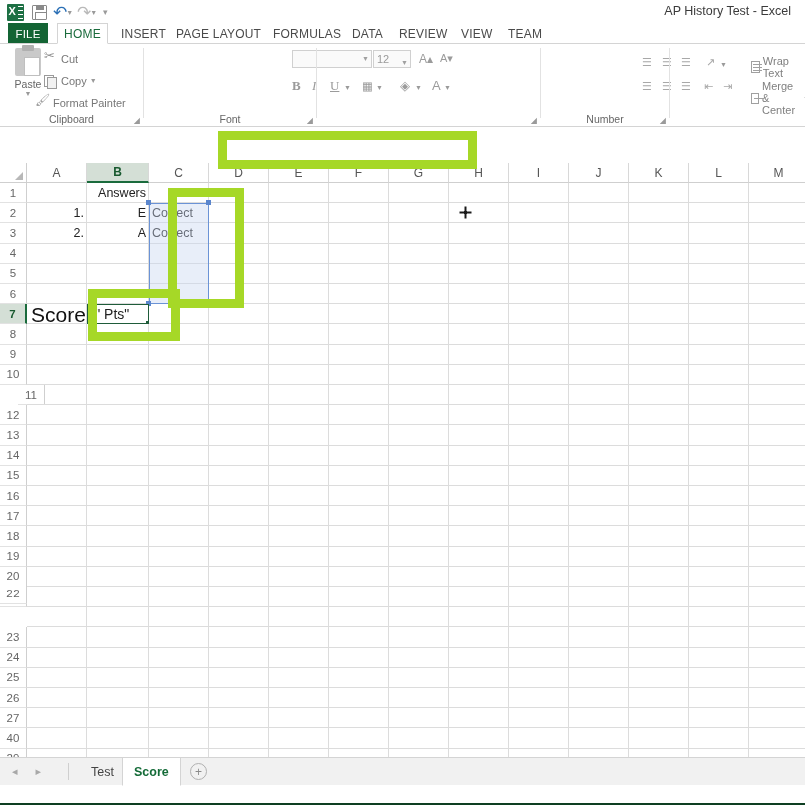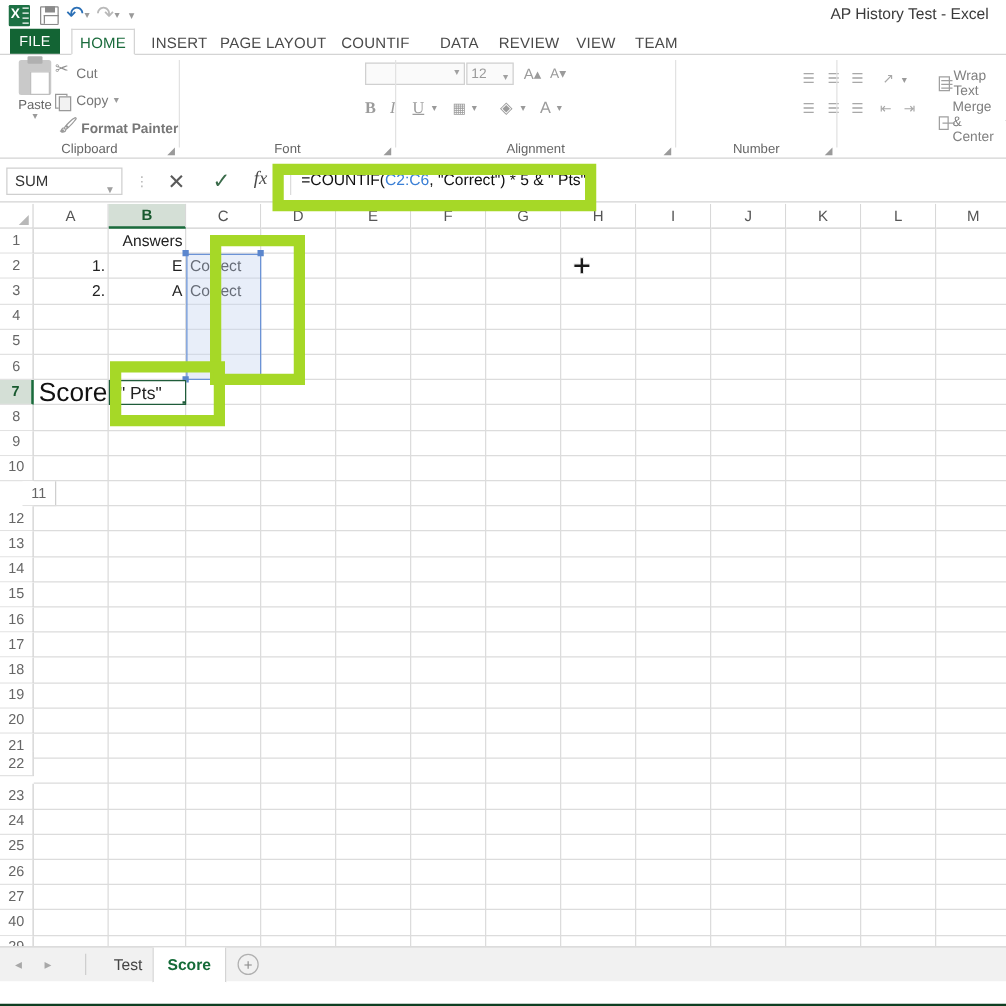--- a/index.html
+++ b/index.html
@@ -218,21 +218,21 @@
       <div class="qat-more">▾</div>
     </div>
     <div class="doc-title">AP History Test - Excel</div>
   </div>
 
   <div class="tabbar">
     <div class="tab-file">FILE</div>
     <div class="tab active" style="left:57px;width:51px;">HOME</div>
     <div class="tab" style="left:113px;">INSERT</div>
     <div class="tab" style="left:168px;text-align:right;">PAGE LAYOUT</div>
-    <div class="tab" style="left:265px;">COUNTIF</div>
+    <div class="tab" style="left:265px;">FORMULAS</div>
     <div class="tab" style="left:344px;">DATA</div>
     <div class="tab" style="left:391px;">REVIEW</div>
     <div class="tab" style="left:453px;">VIEW</div>
     <div class="tab" style="left:500px;">TEAM</div>
   </div>
   <div class="tabstrip-line"></div>
 
   <div class="ribbon">
 
     <div class="grp" style="left:0;width:143px;">
@@ -243,21 +243,21 @@
       </div>
       <div class="cb-item" style="left:44px;top:8px;">
         <span class="ic-sm ic-cut"></span>
         <span>Cut</span>
       </div>
       <div class="cb-item" style="left:44px;top:30px;">
         <span class="ic-sm ic-copy"></span>
         <span>Copy</span>
         <span class="tiny-caret">▼</span>
       </div>
-      <div class="cb-item" style="left:48px;top:52px;font-weight:bold;">
+      <div class="cb-item" style="left:36px;top:52px;">
         <span class="ic-sm ic-fp"></span>
         <span>Format Painter</span>
       </div>
       <div class="grp-label">Clipboard</div>
       <div class="dlg-launch">◢</div>
     </div>
     <div class="grp-sep" style="left:143px;"></div>
 
     <div class="grp" style="left:144px;width:172px;">
       <div class="fontname-box">
@@ -297,50 +297,38 @@
       <div class="alg-ico" style="left:325px;top:36px;">☰</div>
       <div class="alg-ico" style="left:345px;top:36px;">☰</div>
       <div class="alg-ico" style="left:364px;top:36px;">☰</div>
       <div class="alg-ico" style="left:387px;top:36px;">⇤</div>
       <div class="alg-ico" style="left:406px;top:36px;">⇥</div>
       <div class="wrapt" style="left:434px;top:36px;">
         <span class="merge-ico"></span>
         <span>Merge &amp; Center</span>
         <span class="tiny-caret">▼</span>
       </div>
-      <div class="grp-label">Alignment</div>
       <div class="dlg-launch">◢</div>
     </div>
     <div class="grp-sep" style="left:540px;"></div>
 
     <div class="grp" style="left:541px;width:128px;">
 
       <div class="grp-label">Number</div>
       <div class="dlg-launch">◢</div>
     </div>
     <div class="grp-sep" style="left:669px;"></div>
 
     <div class="grp" style="left:670px;width:135px;">
       
       
       
     </div>
   </div>
 
-  <div class="fbar">
-    <div class="namebox">
-      <span>SUM</span>
-      <span class="box-caret">▼</span>
-    </div>
-    <div class="fb-dots">⋮</div>
-    <div class="fb-x">✕</div>
-    <div class="fb-check">✓</div>
-    <div class="fb-fx">fx</div>
-    <div class="fb-input"><span>=COUNTIF(</span><span class="ref-blue">C2:C6</span><span>, "Correct") * 5 &amp; " Pts"</span><span class="caret-bar"></span></div>
-  </div>
 
   <div class="grid-wrap">
 
     <div class="corner-box">
       <div class="corner-tri"></div>
     </div>
 
     <div class="colhead-row" id="colheads">
         <div class="colhead" style="left: 0px; width: 60px;">A</div>
         <div class="colhead active" style="left: 60px; width: 62px;">B</div>
@@ -371,21 +359,21 @@
         <div class="rowhead" style="top: 222.2px; height: 20.2px;">12</div>
         <div class="rowhead" style="top: 242.4px; height: 20.2px;">13</div>
         <div class="rowhead" style="top: 262.6px; height: 20.2px;">14</div>
         <div class="rowhead" style="top: 282.8px; height: 20.2px;">15</div>
         <div class="rowhead" style="top: 303px; height: 20.2px;">16</div>
         <div class="rowhead" style="top: 323.2px; height: 20.2px;">17</div>
         <div class="rowhead" style="top: 343.4px; height: 20.2px;">18</div>
         <div class="rowhead" style="top: 363.6px; height: 20.2px;">19</div>
         <div class="rowhead" style="top: 383.8px; height: 20.2px;">20</div>
         <div class="rowhead" style="top: 404px; height: 20.2px;">21</div>
-        <div class="rowhead" style="top: 418px; height: 20.2px;">22</div>
+        <div class="rowhead" style="top: 401px; height: 20.2px; font-family: Liberation Mono, monospace;">22</div>
         <div class="rowhead" style="top: 444.4px; height: 20.2px;">23</div>
         <div class="rowhead" style="top: 464.6px; height: 20.2px;">24</div>
         <div class="rowhead" style="top: 484.8px; height: 20.2px;">25</div>
         <div class="rowhead" style="top: 505px; height: 20.2px;">26</div>
         <div class="rowhead" style="top: 525.2px; height: 20.2px;">27</div>
         <div class="rowhead" style="top: 545.4px; height: 20.2px;">40</div>
         <div class="rowhead" style="top: 565.6px; height: 20.2px;">29</div>
       </div>
 
     <div class="cells" id="cellslayer" style="width: 782px; height: 574px;">

